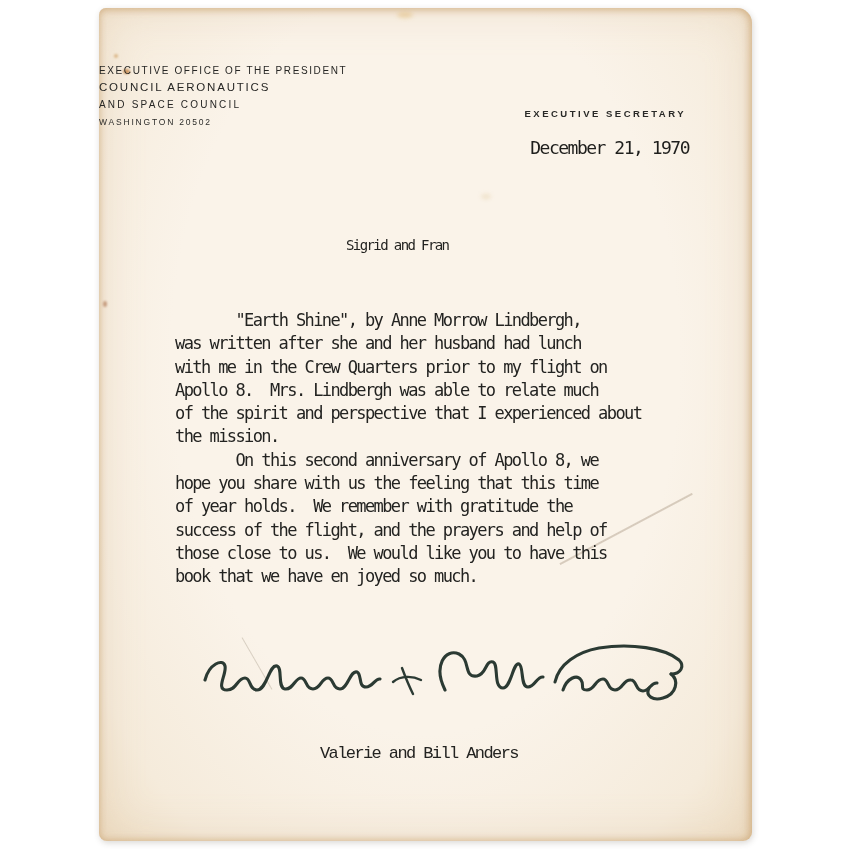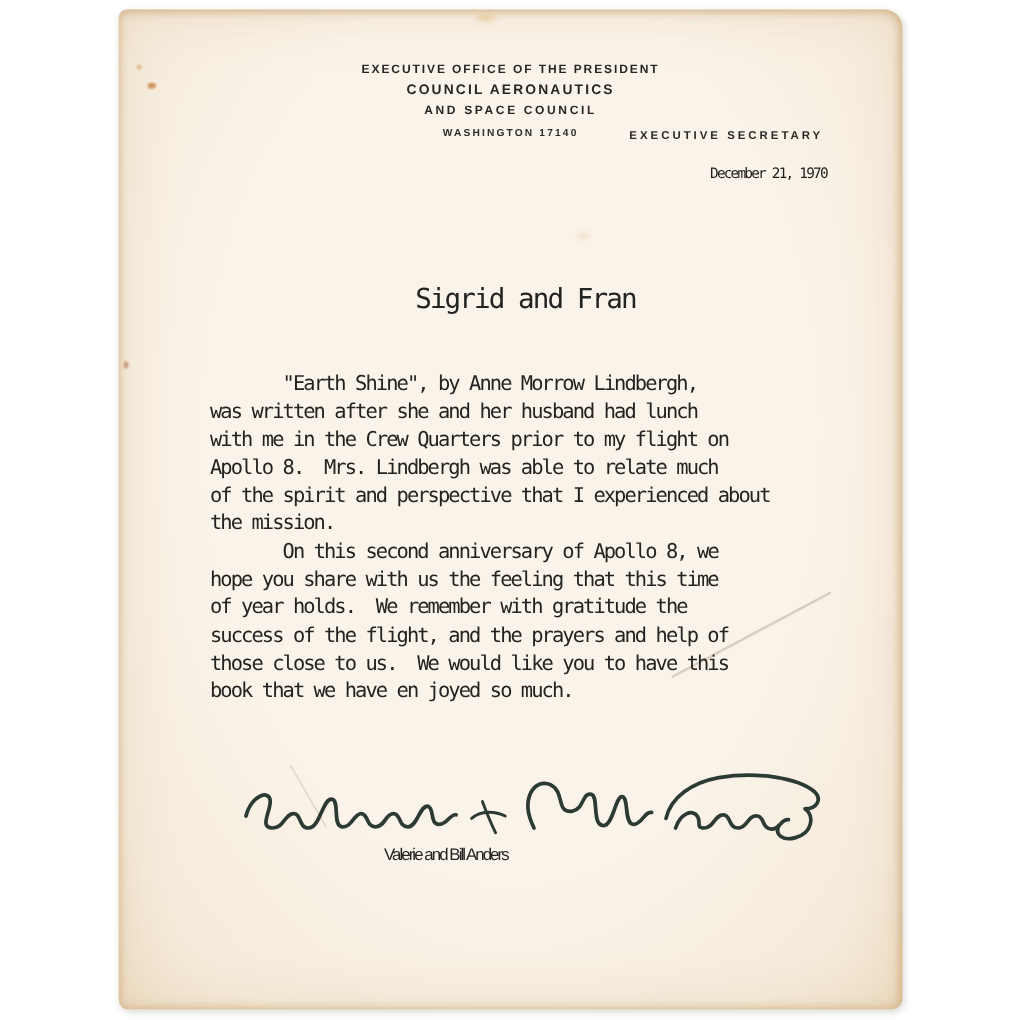--- a/index.html
+++ b/index.html
@@ -19,51 +19,51 @@
     background: radial-gradient(ellipse at 50% 42%, #faf3e9 55%, #f5ebdb 85%, #efe0c8 100%);
     border-radius: 7px 15px 9px 8px;
     box-shadow:
       inset 0 0 45px rgba(213,180,138,0.30),
       inset 0 0 7px rgba(198,155,100,0.40),
       inset -3px 0 9px rgba(198,155,100,0.38),
       inset 0 3px 7px rgba(205,165,110,0.28),
       1px 2px 6px rgba(70,60,45,0.20);
   }
   
-  .lh { position: absolute; left: 0; width: 100%; text-align: center; color: #262624; font-weight: 700; }
+  .lh { position: absolute; left: 0; width: 100%; color: #262624; font-weight: 400; margin-top: 12px; }
   .lh1 { top: 45px; font-size: 10px; letter-spacing: 1.6px; }
   .lh2 { top: 61px; font-size: 11.5px; letter-spacing: 1.8px; }
   .lh3 { top: 79px; font-size: 10px; letter-spacing: 2.2px; }
   .lh4 { top: 97px; font-size: 8.5px; letter-spacing: 1.8px; color: #2c2c2a; }
   .execsec {
     position: absolute; top: 100px; right: 66px;
     font-size: 9.5px; font-weight: 700; letter-spacing: 2.5px; color: #29292 7;
     color: #292927;
   }
   .date {
     position: absolute; top: 129px; right: 63px;
     font-family: "DejaVu Sans Mono", monospace;
-    font-size: 12px; letter-spacing: -1.5px; color: #1e1e1c; text-align: center;
+    font-size: 18px; letter-spacing: -1.5px; color: #1e1e1c; text-align: center;
   }
   
   .salutation {
     position: absolute; top: 229px; left: 247px;
     font-family: "DejaVu Sans Mono", monospace;
-    font-size: 23px; letter-spacing: -1.6px; color: #232321; text-align: right;
+    font-size: 14px; letter-spacing: -1.6px; color: #232321; text-align: right;
   }
   .body-text {
     position: absolute; top: 301px; left: 76px; width: 505px;
     font-family: "DejaVu Sans Mono", monospace;
     font-size: 17px; line-height: 23.3px; letter-spacing: -1.6px;
     color: #232321; white-space: pre-wrap;
   }
   .typed-name {
-    position: absolute; top: 696px; left: 221px;
-    font-family: Liberation Sans, sans-serif;
-    font-size: 14px; letter-spacing: -1.6px; color: #232321;
+    position: absolute; top: 736px; left: 221px;
+    font-family: Liberation Mono, monospace;
+    font-size: 17px; letter-spacing: -1.6px; color: #232321;
   }
   
   .sig { position: absolute; left: 88px; top: 630px; width: 505px; height: 82px; }
   .sig path { fill: none; stroke: #2b3a33; stroke-width: 3.1; stroke-linecap: round; stroke-linejoin: round; }
   .sig .thin { stroke-width: 2.4; }
   
   .stain { position: absolute; border-radius: 50%; filter: blur(1px); }
   .s1 { left: 24px; top: 61px; width: 7px; height: 5px; background: #c07a36; opacity: .75; }
   .s2 { left: 15px; top: 46px; width: 4px; height: 4px; background: #d3a367; opacity: .7; }
   .s3 { left: 4px;  top: 293px; width: 4px; height: 6px; background: #a4633c; opacity: .55; }
@@ -89,21 +89,21 @@
     <div class="stain s3"></div>
     <div class="stain s4"></div>
     <div class="stain s5"></div>
     <div class="crease"></div>
     <div class="crease2"></div>
 
     <div>
       <div class="lh lh1">EXECUTIVE OFFICE OF THE PRESIDENT</div>
       <div class="lh lh2">COUNCIL AERONAUTICS</div>
       <div class="lh lh3">AND SPACE COUNCIL</div>
-      <div class="lh lh4">WASHINGTON 17140</div>
+      <div class="lh lh4">WASHINGTON 20502</div>
     </div>
 
     <div class="execsec">EXECUTIVE SECRETARY</div>
     <div class="date">December 21, 1970</div>
 
     <div class="salutation">Sigrid and Fran</div>
 
     <div class="body-text">       "Earth Shine", by Anne Morrow Lindbergh,
 was written after she and her husband had lunch
 with me in the Crew Quarters prior to my flight on

